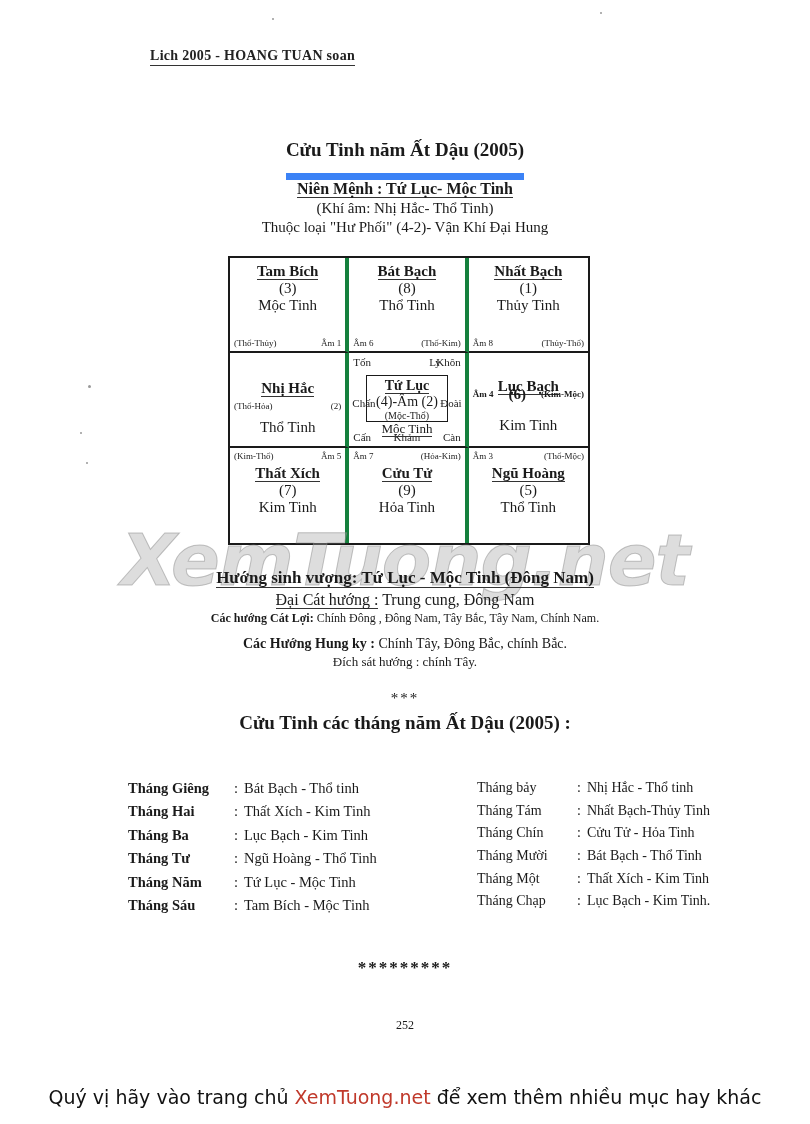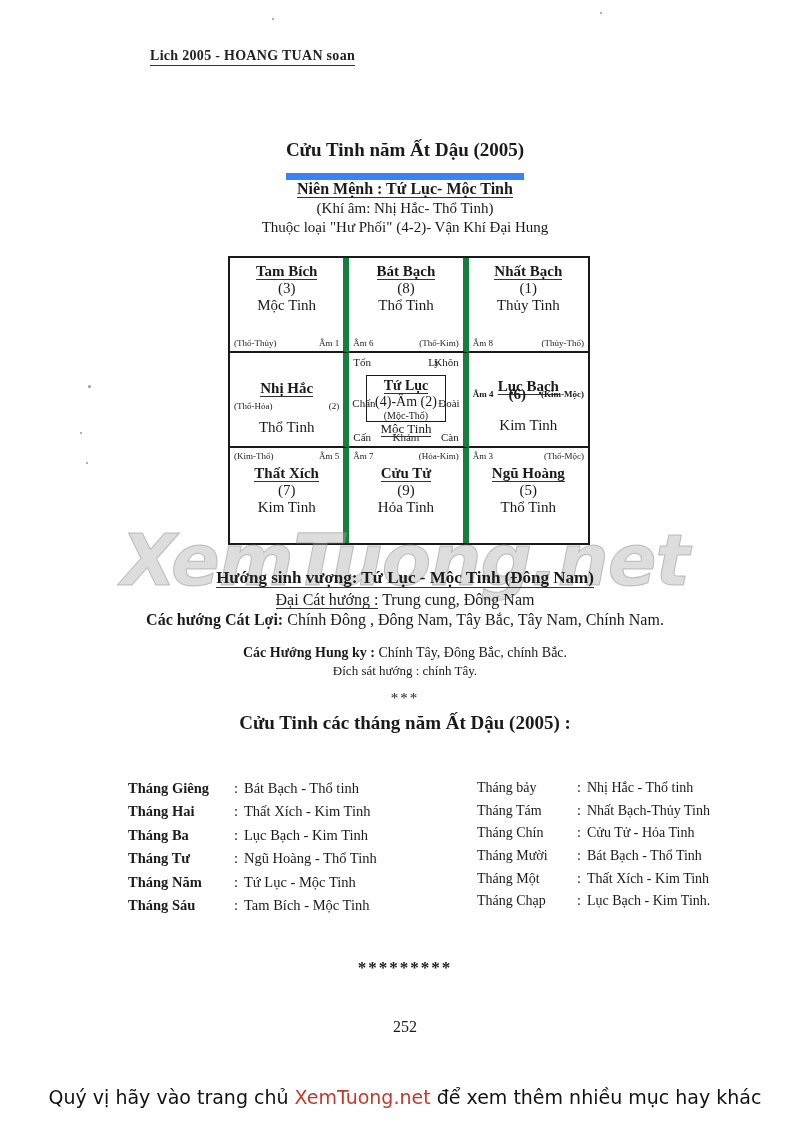--- a/index.html
+++ b/index.html
@@ -78,21 +78,21 @@
     left: 228px;
     width: 358px;
     height: 285px;
     border: 2px solid #1a1a1a;
     display: grid;
     grid-template-columns: 1fr 1fr 1fr;
     grid-template-rows: 1fr 1fr 1fr;
   }
   .cell {
     position: relative;
-    border-right: 6px solid #15803d;
+    border-right: 4px solid #15803d;
     border-bottom: 2px solid #1a1a1a;
     text-align: center;
     padding-top: 6px;
     box-sizing: border-box;
   }
   .cell.c3, .cell.c6, .cell.c9 { border-right: none; }
   .cell.c7, .cell.c8, .cell.c9 { border-bottom: none; }
   .cell .name {
     font-size: 15px;
     font-weight: bold;
@@ -154,21 +154,21 @@
     text-align: center;
   }
   .dir-block .d1 {
     font-size: 17px;
     font-weight: bold;
     margin-bottom: 3px;
   }
   .dir-block .d1 u { text-decoration: none; border-bottom: 1px solid #333; }
   .dir-block .d2 { font-size: 16px; margin-bottom: 2px; }
   .dir-block .d2 u { text-decoration: none; border-bottom: 1px solid #333; }
-  .dir-block .d3 { font-size: 16px; font-weight: bold; margin-bottom: 16px; }
+  .dir-block .d3 { font-size: 12px; font-weight: bold; margin-bottom: 10px; }
   .dir-block .d3 .norm { font-weight: normal; }
   .dir-block .d4 { font-size: 14px; font-weight: bold; margin-bottom: 2px; }
   .dir-block .d4 .norm { font-weight: normal; }
   .dir-block .d5 { font-size: 13px; }
   .stars-sep {
     position: absolute;
     top: 690px;
     left: 0; width: 810px;
     text-align: center;
     font-size: 15px;
@@ -213,21 +213,21 @@
     text-align: center;
     font-size: 17px;
     letter-spacing: 2px;
     font-weight: bold;
   }
   .page-num {
     position: absolute;
     top: 1018px;
     left: 0; width: 810px;
     text-align: center;
-    font-size: 16px;
+    font-size: 12px;
   }
   .footer {
     position: absolute;
     top: 1086px;
     left: 0;
     width: 810px;
     text-align: center;
     font-size: 19px;
     font-family: "DejaVu Sans", sans-serif;
     color: #111;

